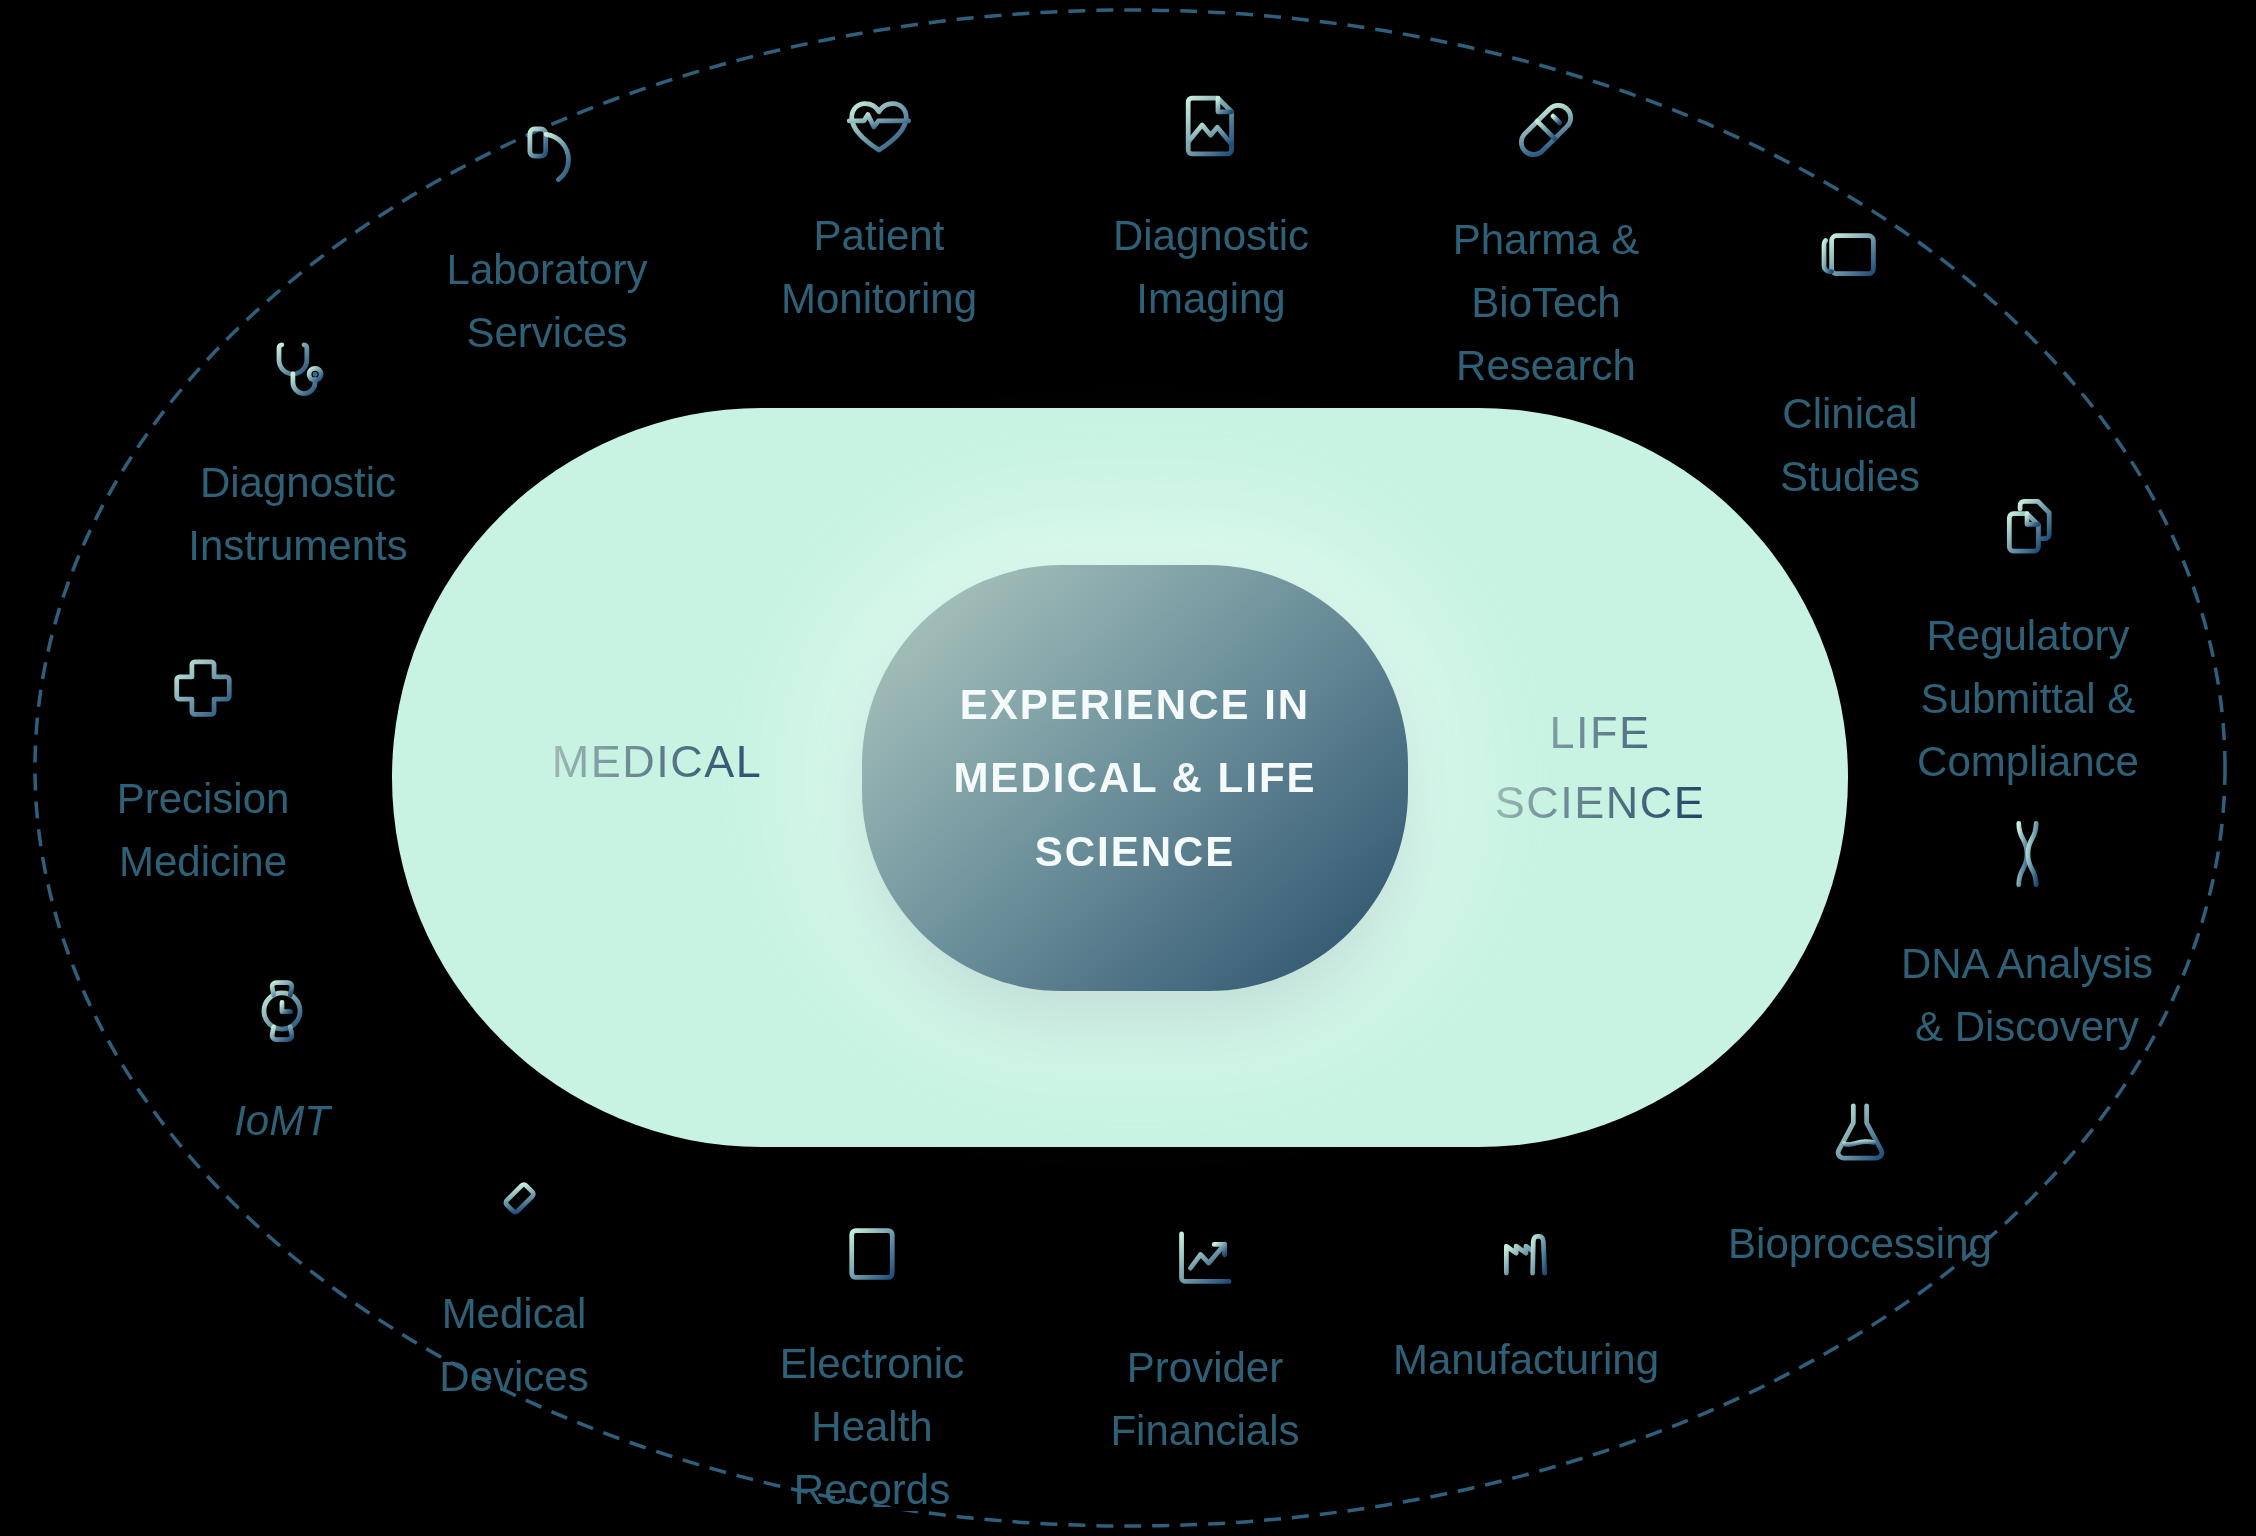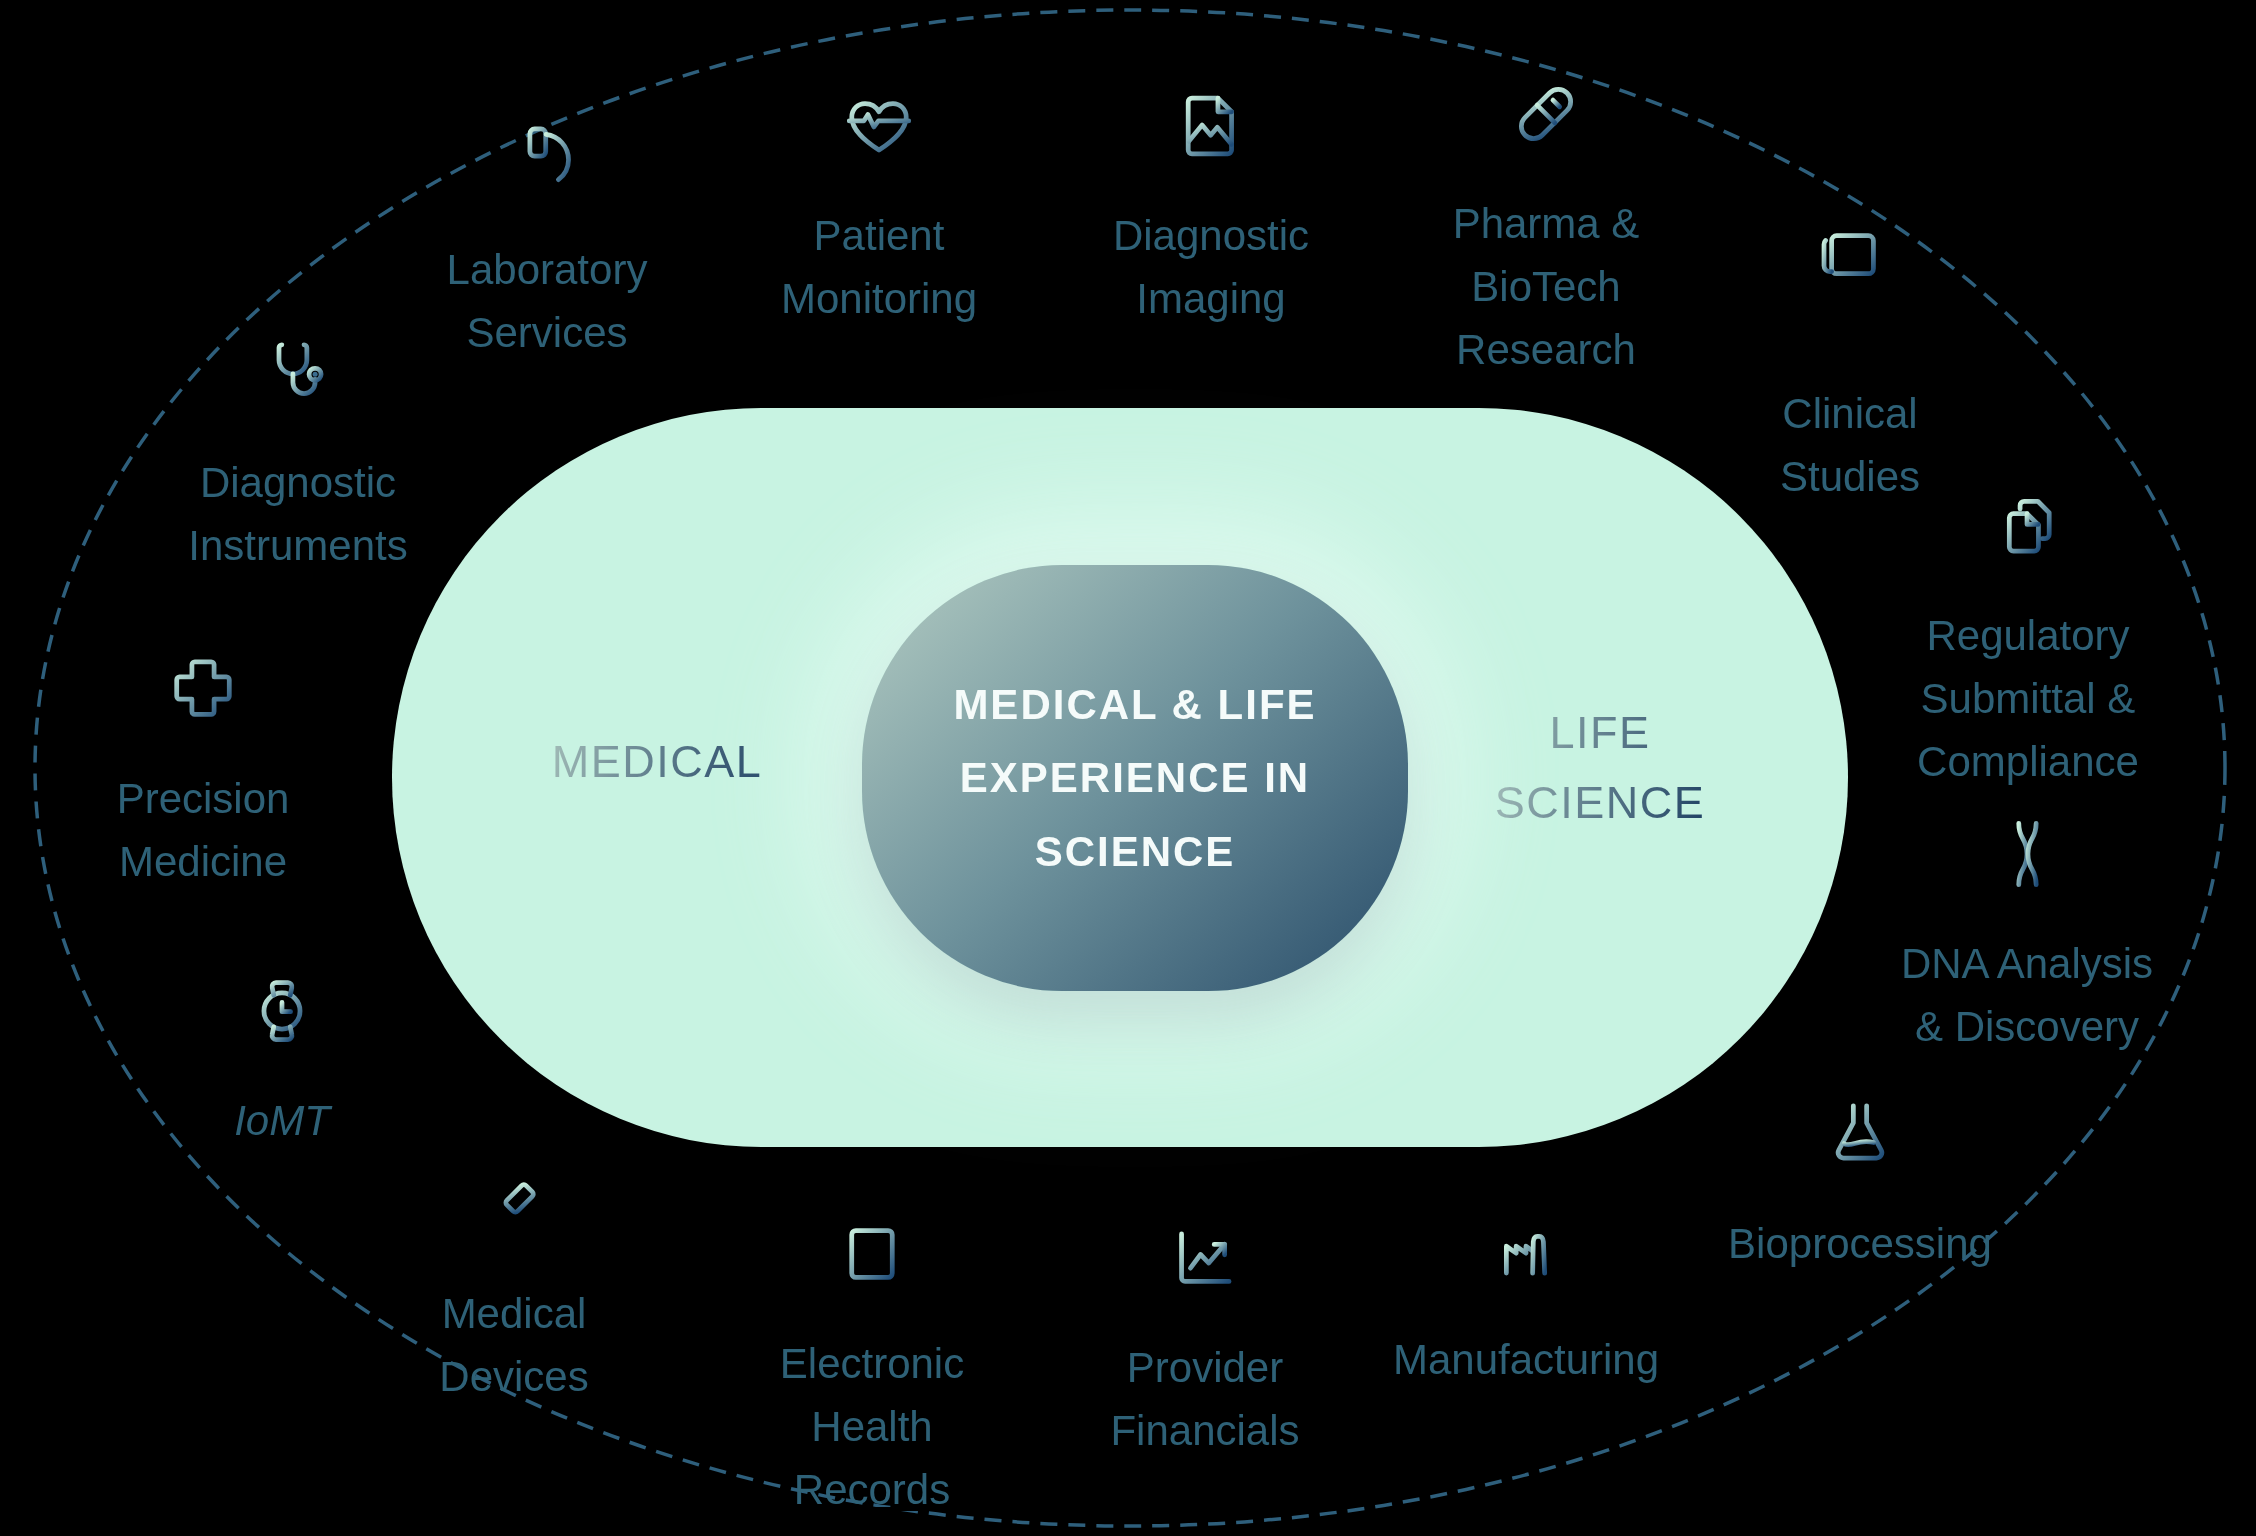--- a/index.html
+++ b/index.html
@@ -42,21 +42,21 @@
   .item .icon svg { width:76px; height:76px; display:block; }
   .item .label {
     margin-top:40px; text-align:center; font-size:42px; line-height:1.5;
     color:#2e6177;
   }
   .item .label .line { white-space:nowrap; }
 
   .i1  { left:547px;  top:122px; }
   .i2  { left:879px;  top:88px;  }
   .i3  { left:1211px; top:88px;  }
-  .i4  { left:1546px; top:76px;  }
+  .i4  { left:1546px; top:92px;  }
   .i5  { left:1850px; top:218px;gap:48px; }
   .i6  { left:2028px; top:488px; }
   .i7  { left:2027px; top:816px; }
   .i8  { left:1860px; top:1096px; }
   .i9  { left:1526px; top:1212px; }
   .i10 { left:1205px; top:1220px; }
   .i11 { left:872px;  top:1216px;text-decoration:underline; }
   .i12 { left:514px;  top:1166px; }
   .i13 { left:282px;  top:973px;font-style:italic;  }
   .i14 { left:203px;  top:651px;  }
@@ -81,22 +81,22 @@
 <div class="capsule-outer"></div>
 
 <div class="side-label medical-pos">MEDICAL</div>
 <div class="side-label life-pos">
   <div>LIFE</div>
   <div>SCIENCE</div>
 </div>
 
 <div class="capsule-inner">
   <div class="center-title">
+    <div>EXPERIENCE IN</div>
     <div>MEDICAL &amp; LIFE</div>
-    <div>EXPERIENCE IN</div>
     <div>SCIENCE</div>
   </div>
 </div>
 
 <div class="item i1">
   <span class="icon">
     <svg viewBox="0 0 24 24" fill="none" stroke="url(#icograd)" stroke-width="1.5" stroke-linecap="round" stroke-linejoin="round">
       <rect x="6.6" y="2.2" width="5" height="8.6" rx="1.5"></rect>
       <path d="M11.7 3.9c4 .5 7.1 3.9 7.1 8 0 2.6-1.3 4.9-3.2 6.3"></path>
       <path d="M5.9 12.8h6.2"></path>

